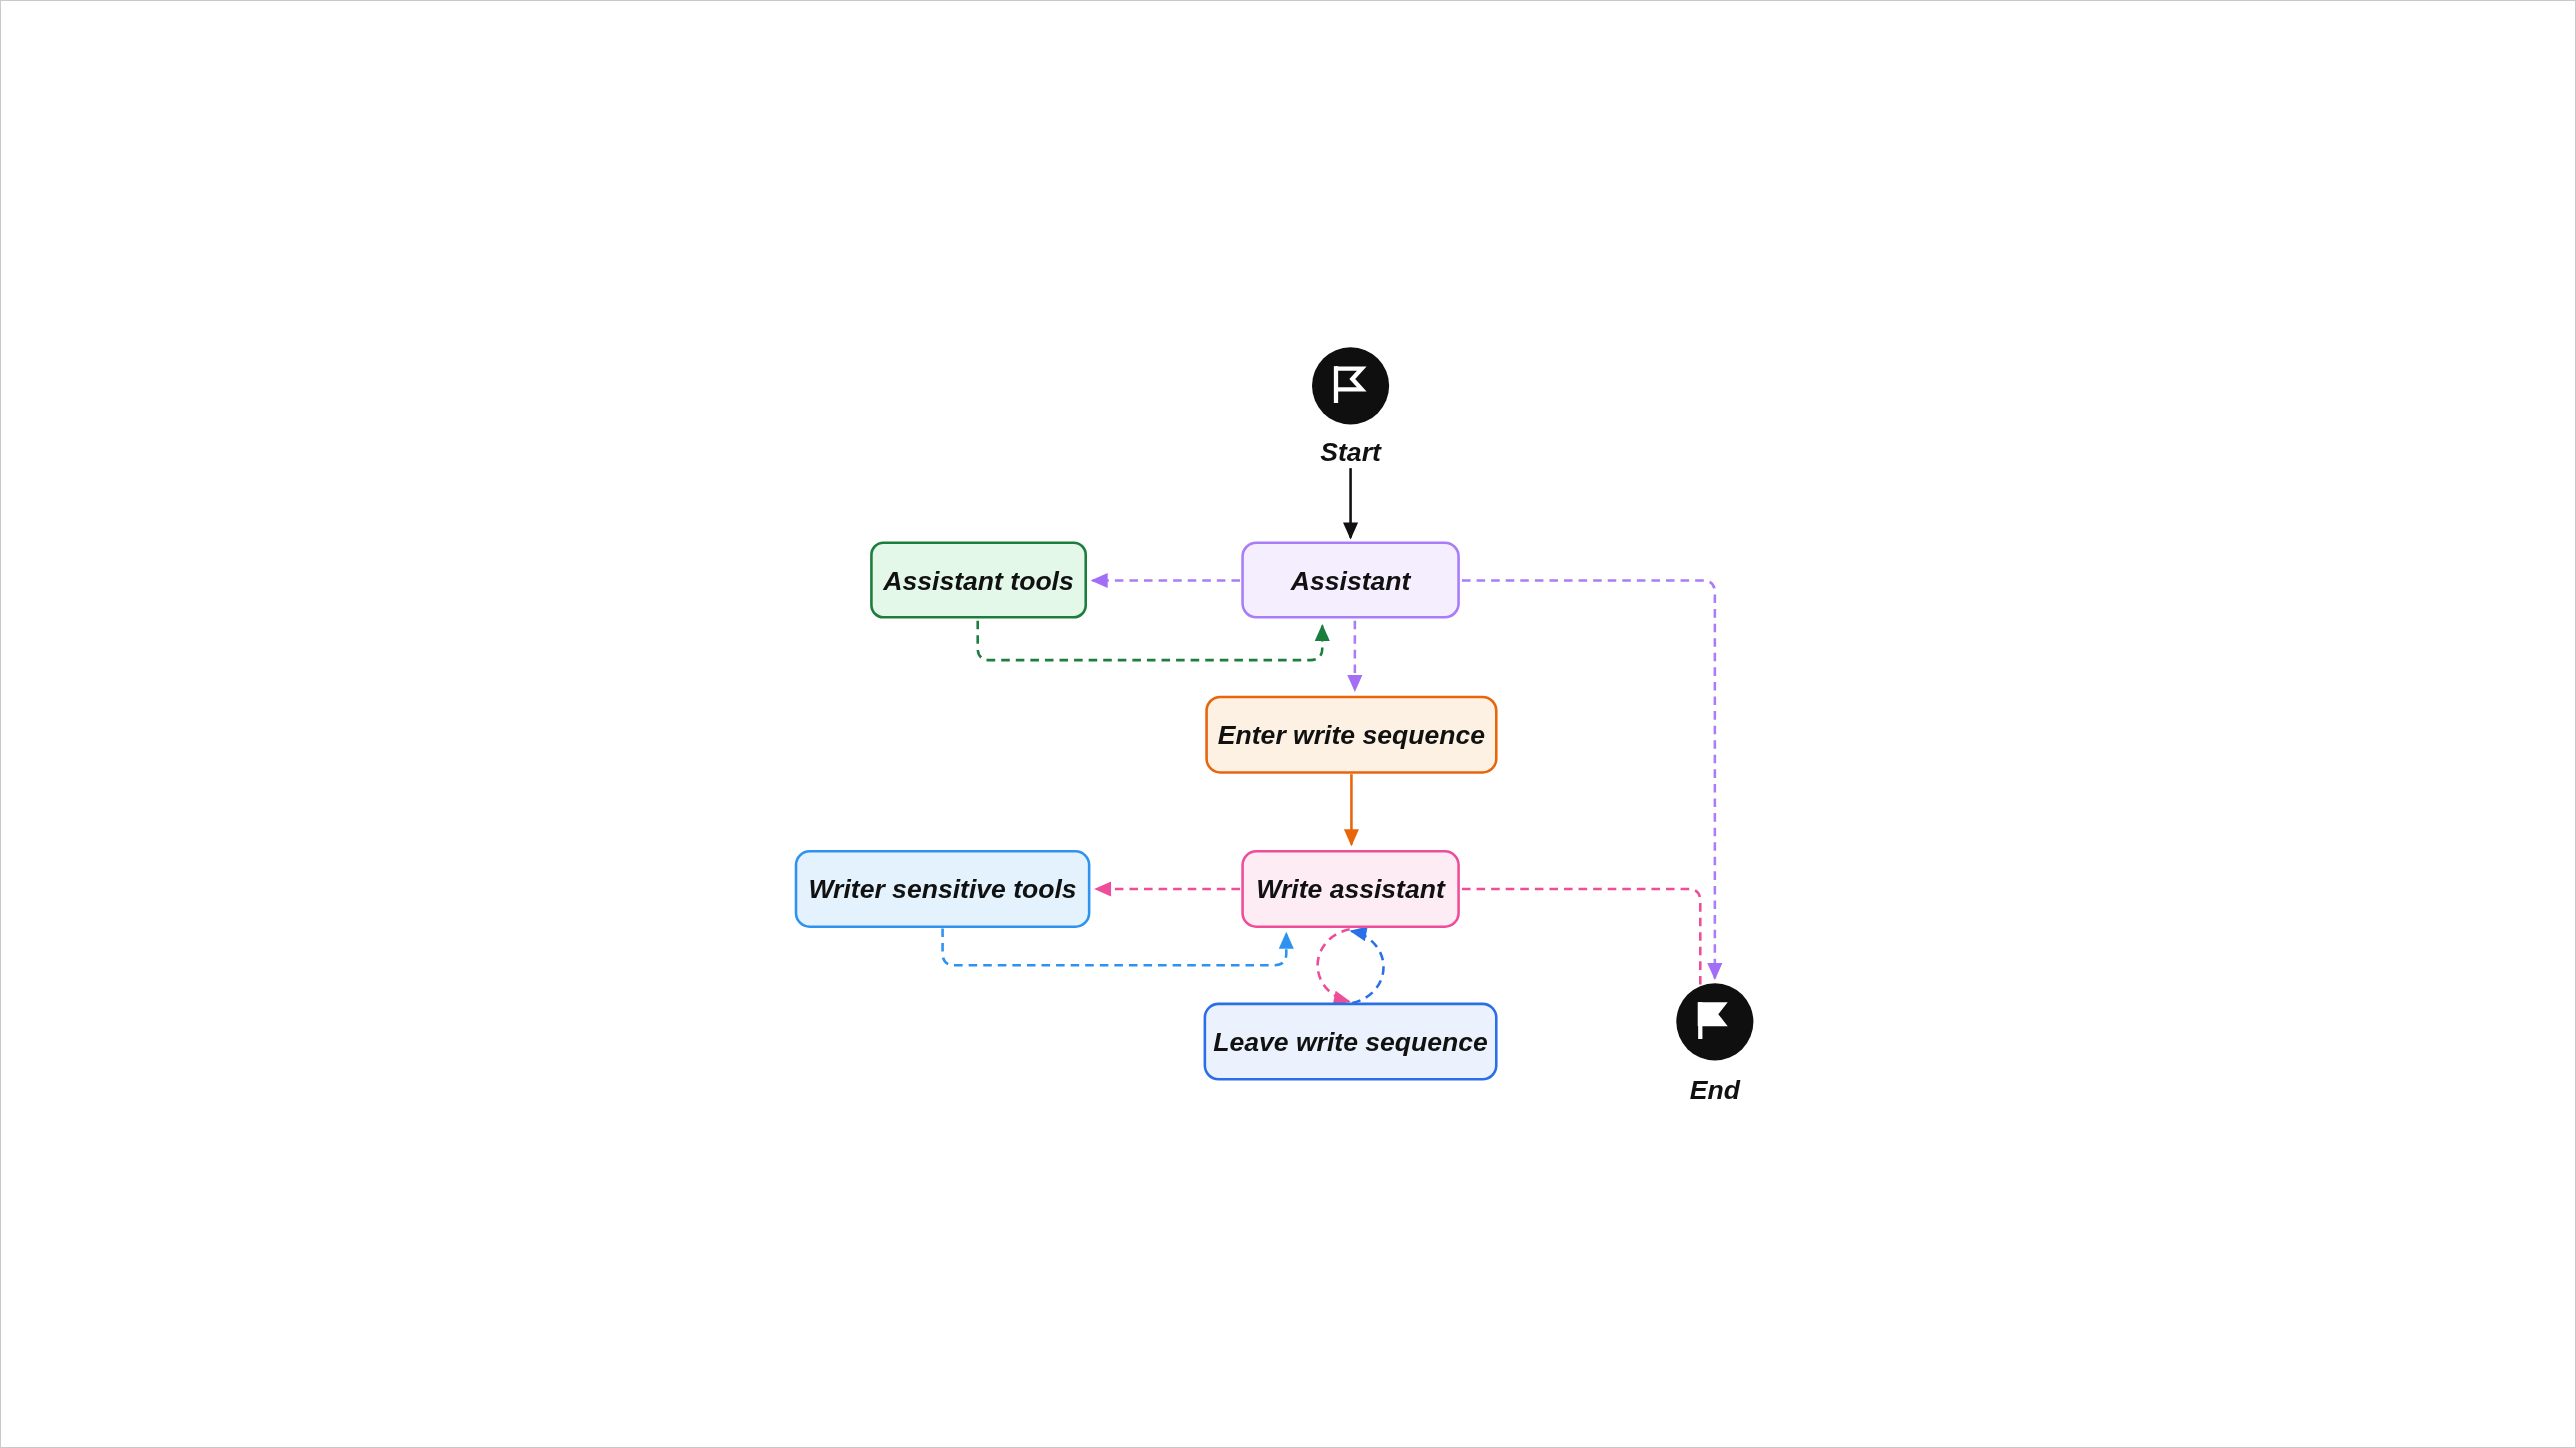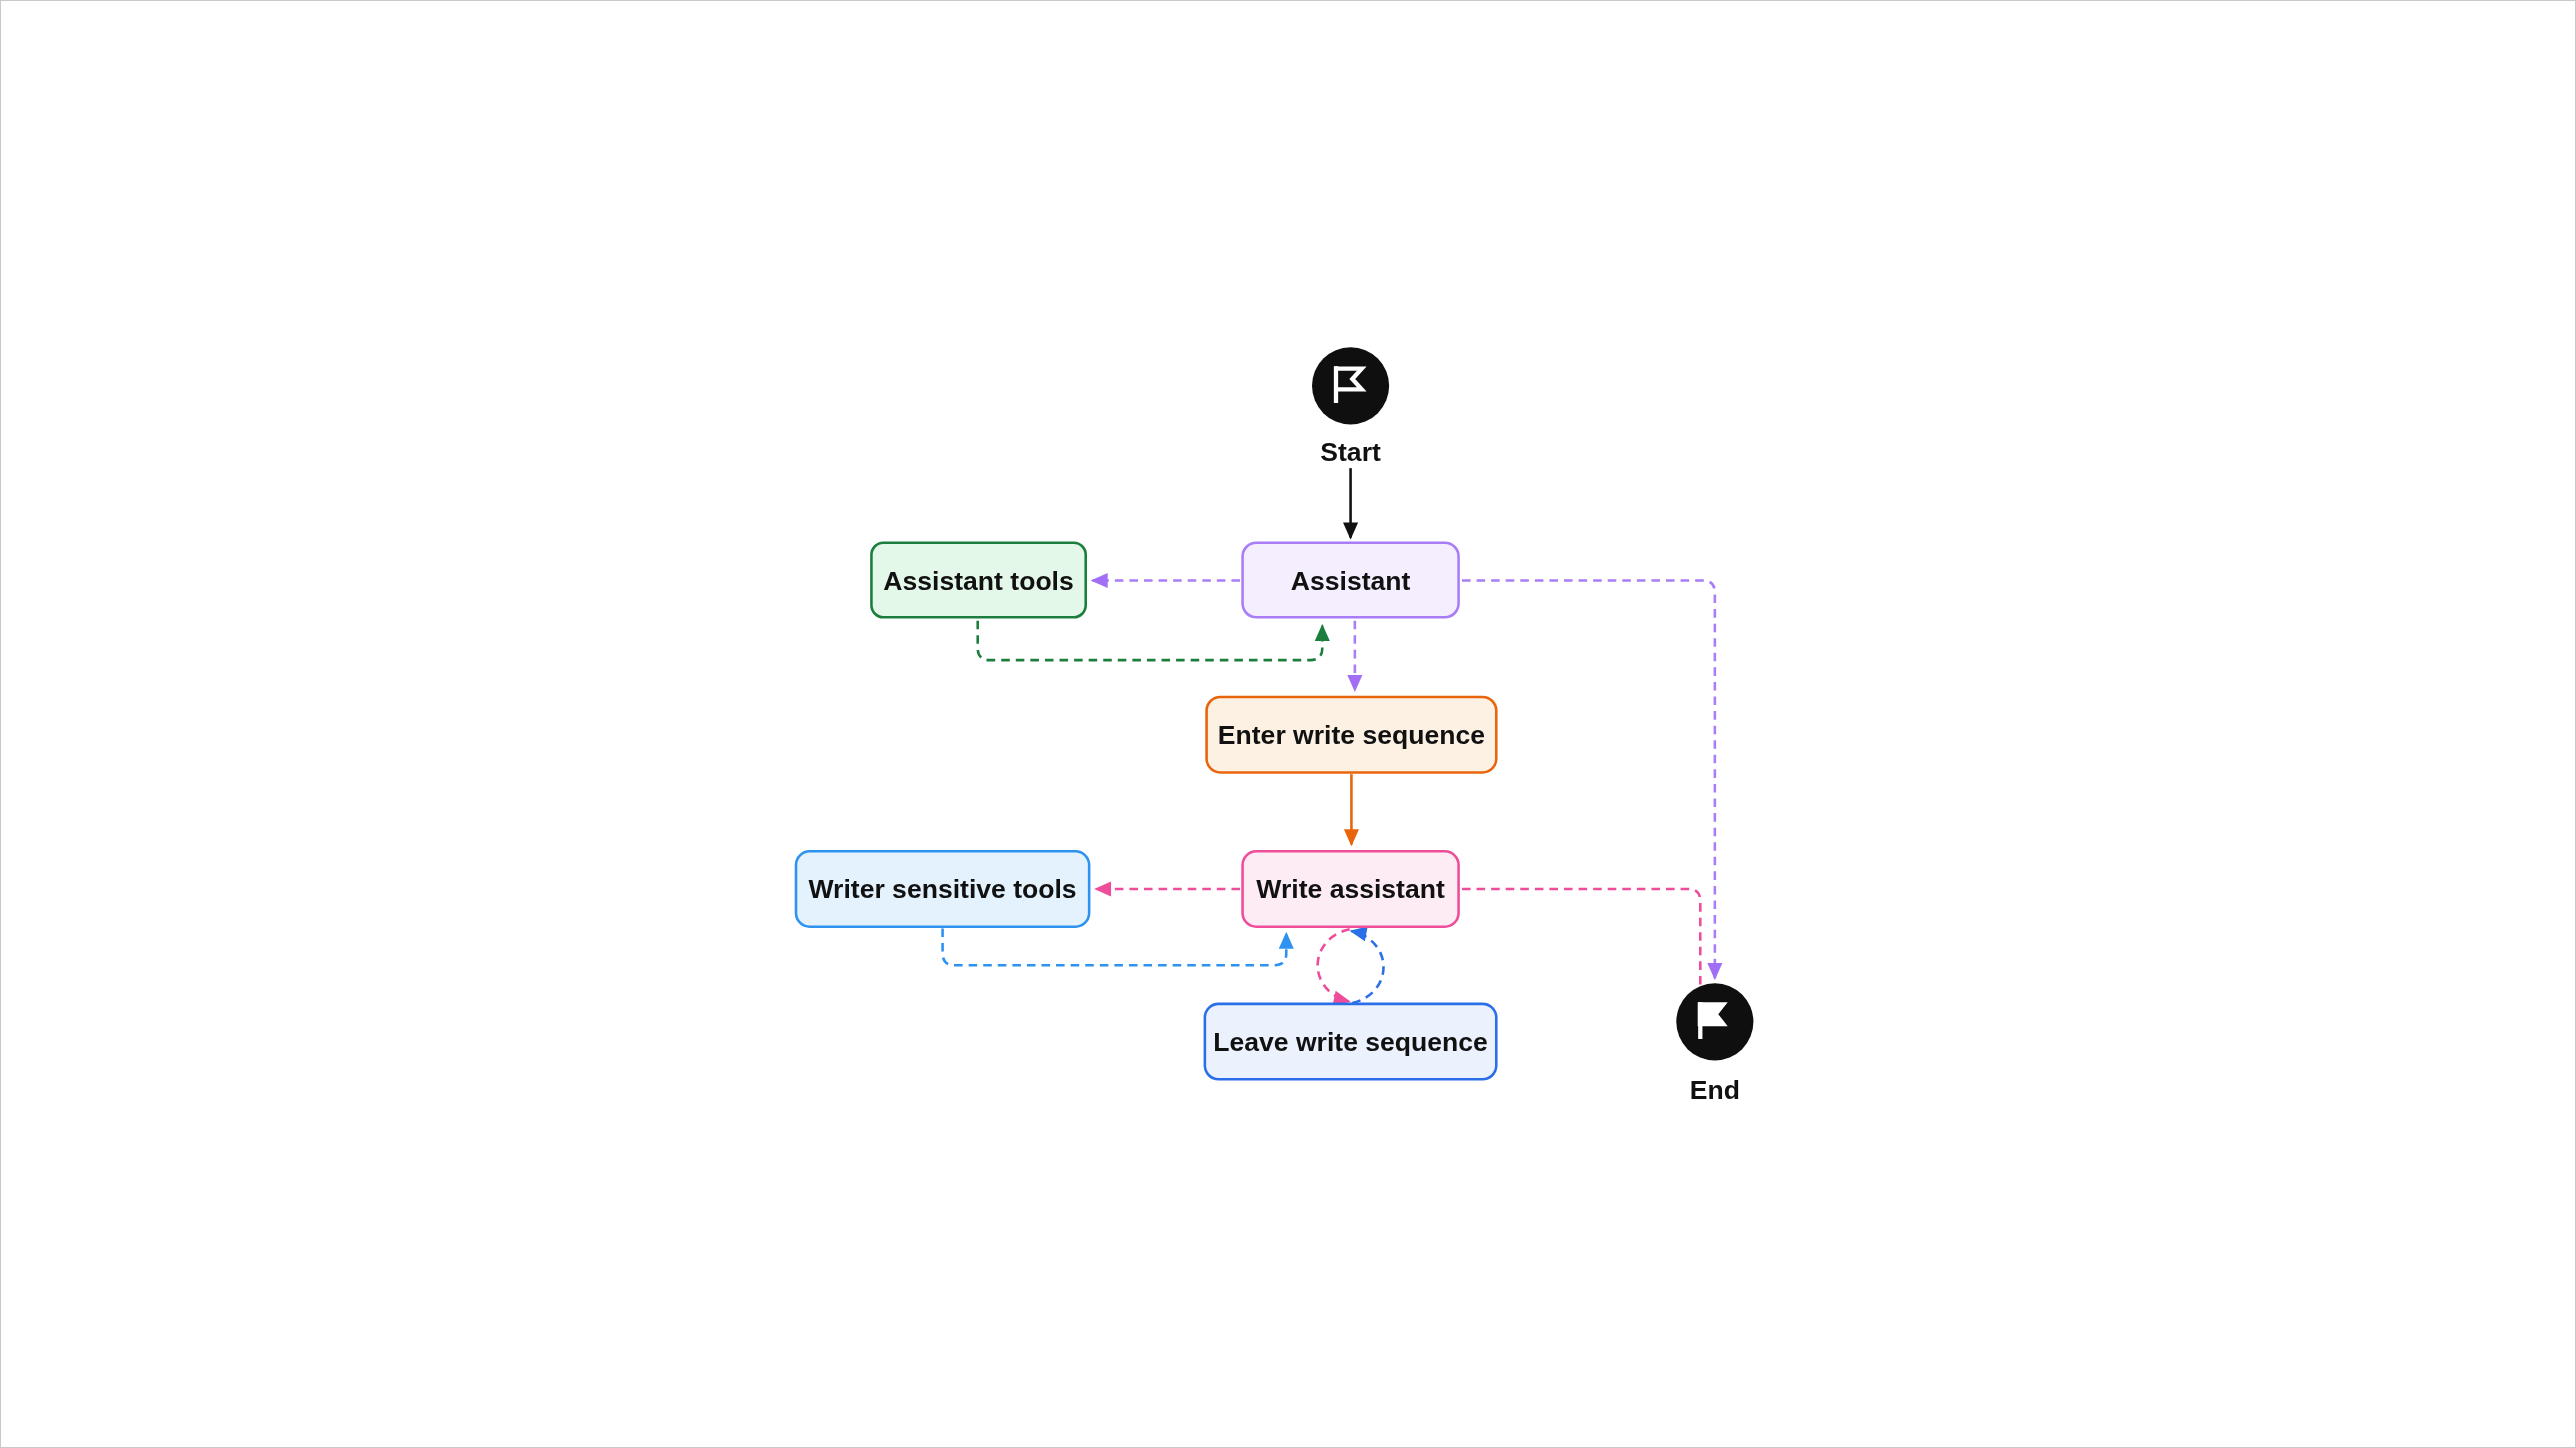--- a/index.html
+++ b/index.html
@@ -2,20 +2,21 @@
 <html style="font-size:13.7px"><head>
 <meta charset="utf-8">
 <style>
   html, body { margin: 0; padding: 0; width: 100%; height: 100%; background: #ffffff; }
   .canvas {
     position: fixed; inset: 0;
     background: #ffffff;
     border: 1.7px solid #c9c9c9;
     box-sizing: border-box;
     overflow: hidden;
+    font-style: italic;
   }
   svg { display: block; width: 100%; height: 100%; }
   text {
     font-family: "Liberation Sans", "DejaVu Sans", sans-serif;
     font-weight: 700;
     fill: #111111;
     font-size: 31px;
     text-anchor: middle;
   }
   

